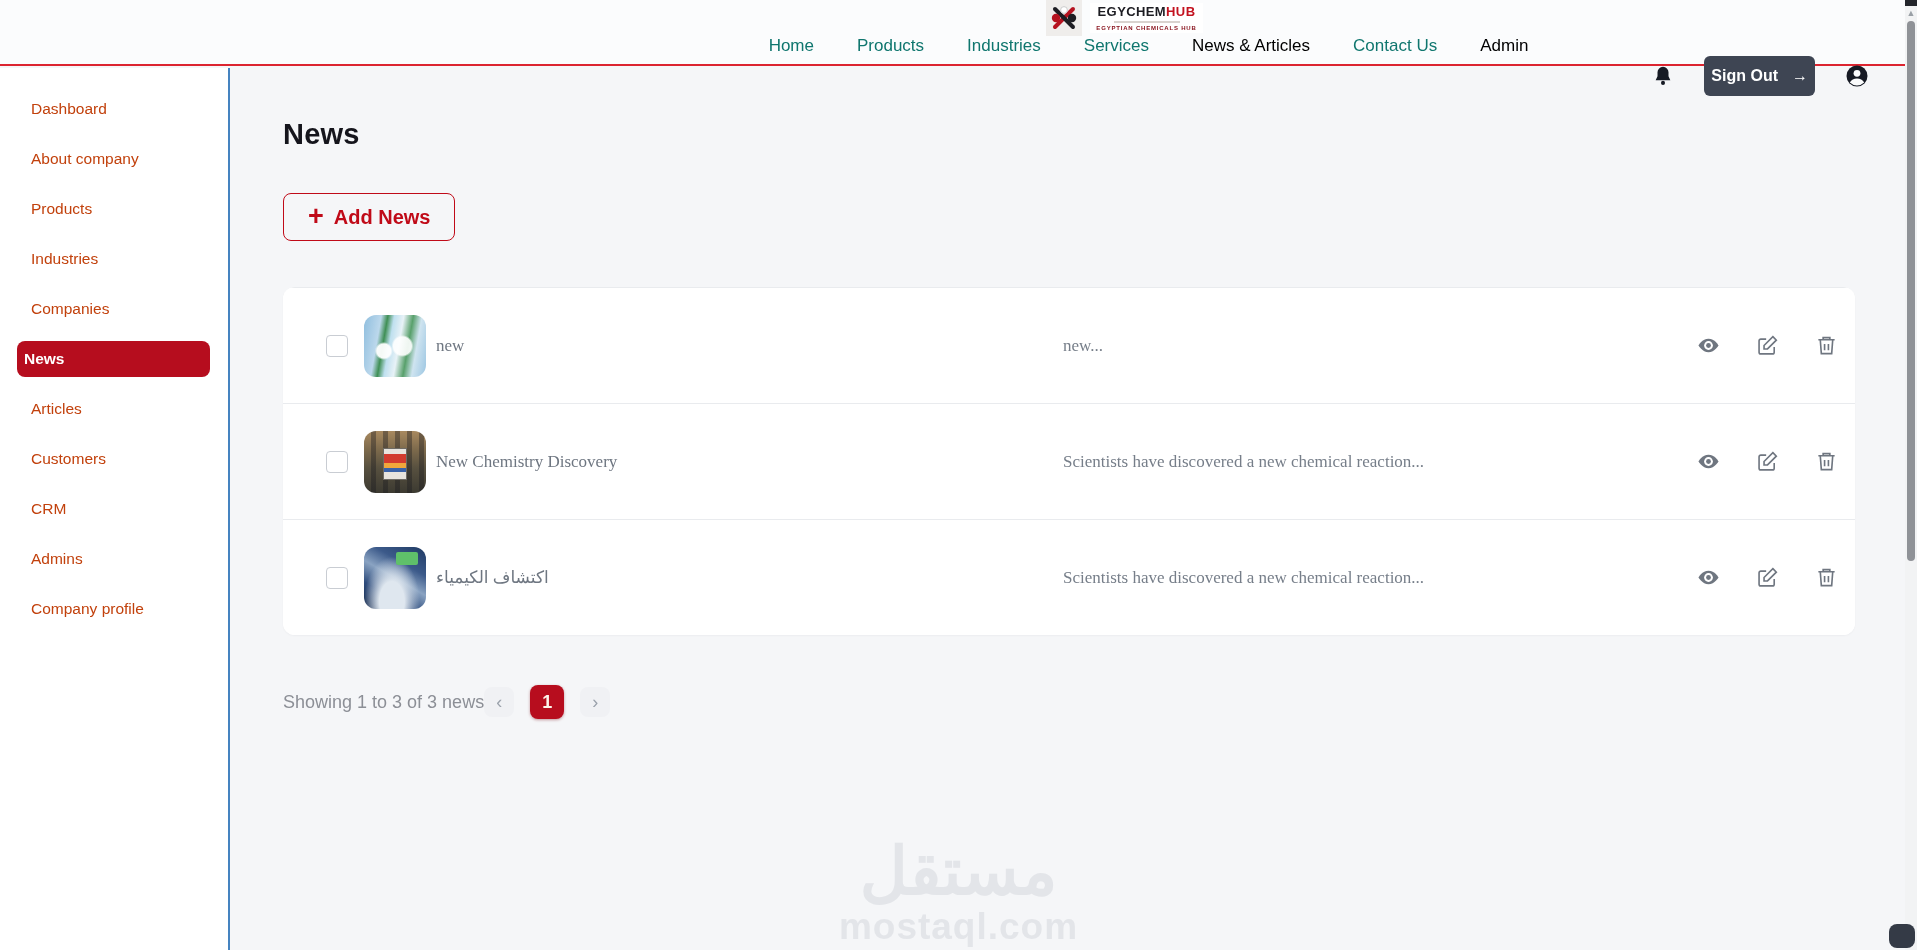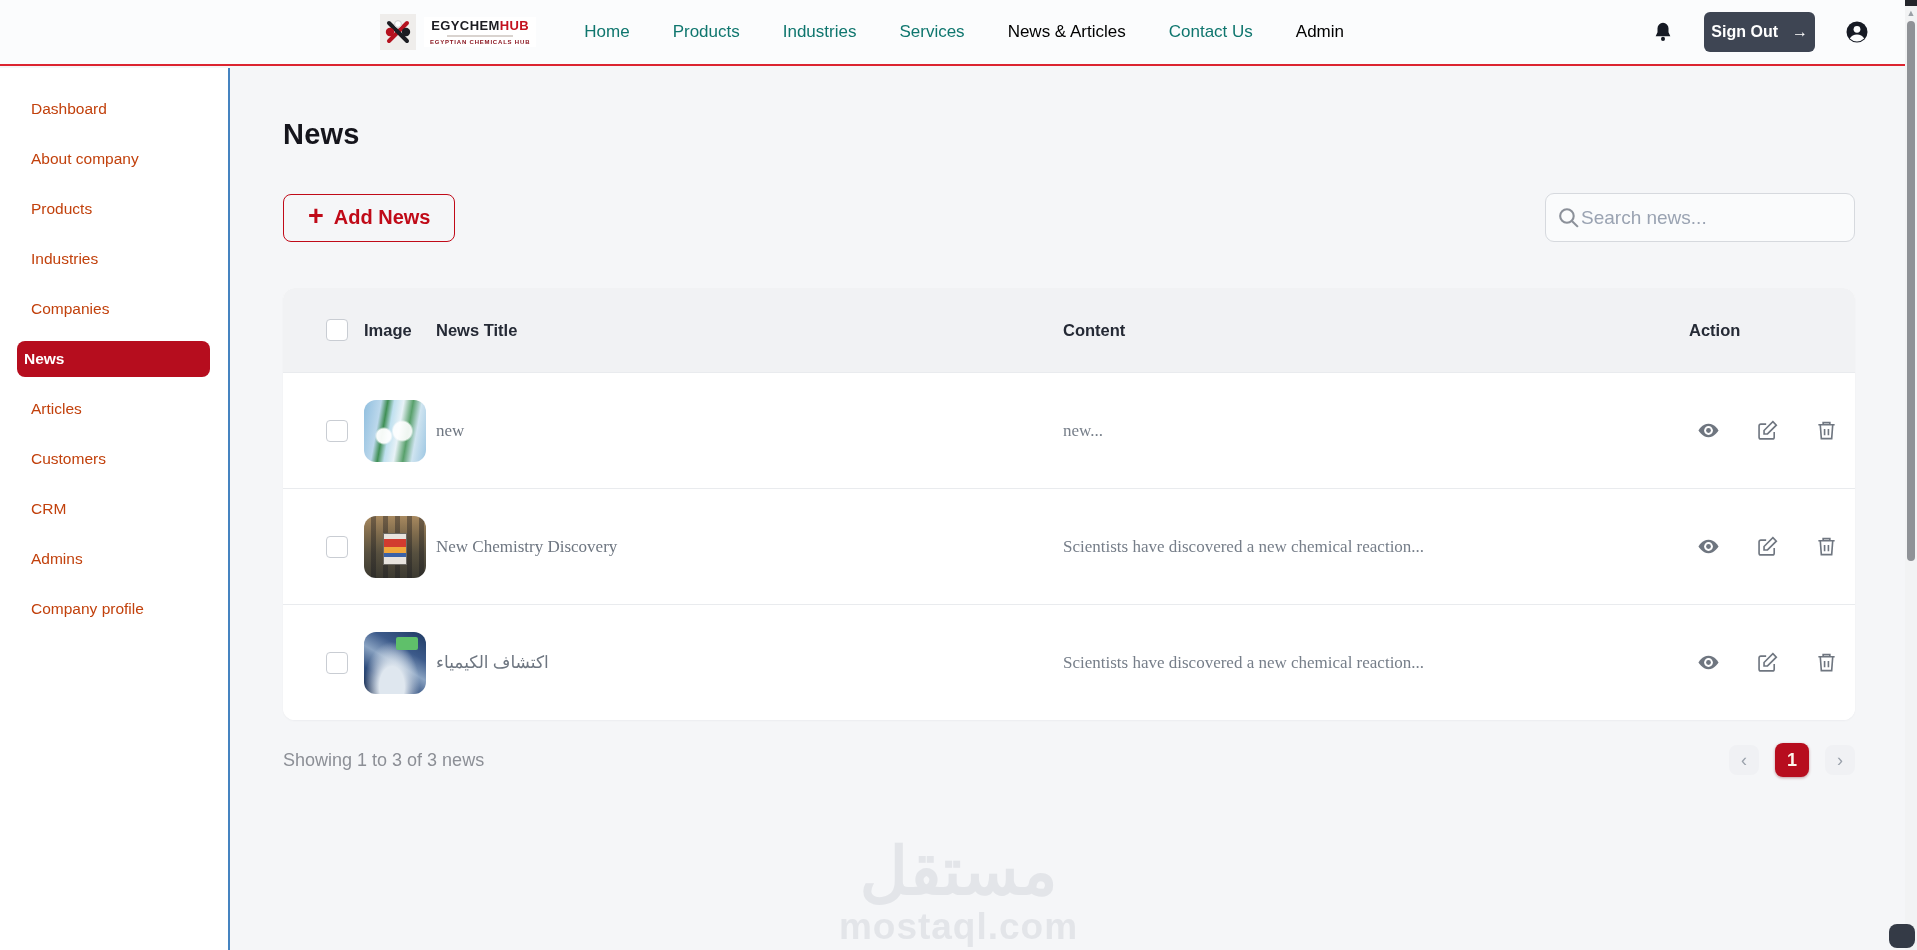--- a/index.html
+++ b/index.html
@@ -12,20 +12,21 @@
   }
 
   
   .header {
     position:absolute; top:0; left:0; width:1905px; height:66px;
     background:#fbfcfd;
     border-bottom:2px solid #dc2430;
     display:flex; align-items:center;
     padding-left:380px; padding-right:36px;
     z-index:5;
+    flex-direction:column;
   }
   .logo { display:flex; align-items:center; gap:8px; cursor:pointer; }
   .logo-mark { width:36px; height:36px; background:#efedeb; display:flex; align-items:center; justify-content:center; }
   .logo-text { display:flex; flex-direction:column; align-items:center; line-height:1.1; background:#fff; padding:2px 6px; }
   .brand-line { font-size:13px; font-weight:bold; letter-spacing:.4px; }
   .brand-black { color:#1c1c22; }
   .brand-red { color:#c3121f; }
   .brand-rule { width:66px; height:2px; background:#d9d3cf; margin:2px 0; }
   .tagline { font-size:6px; font-weight:bold; color:#8a1620; letter-spacing:.8px; }
   .nav { display:flex; align-items:center; gap:43px; margin-left:48px; }
@@ -114,21 +115,21 @@
     background:linear-gradient(180deg,#e8e4de 0 18%, #d23b2f 18% 45%, #f0a73c 45% 62%, #3a62a8 62% 76%, #e8e4de 76% 100%);
   }
   .thumb3 { background:
       radial-gradient(ellipse at 45% 88%, #dfe7ef 26%, rgba(223,231,239,0) 58%),
       linear-gradient(210deg,#1f3a63 0%,#3c5a8a 30%,#8aa3c2 50%,#2f4d7d 72%,#16294a 100%); }
   .thumb3 .sign { position:absolute; right:8px; top:5px; width:22px; height:13px; background:#5fc06a; border-radius:2px; }
   .actions { display:flex; align-items:center; padding-left:16px; gap:36px; }
   .action-ic { width:23px; height:23px; color:#6f7680; cursor:pointer; }
 
   
-  .list-footer { margin-top:23px; display:flex; justify-content:space-between; align-items:center; }
+  .list-footer { margin-top:50px; display:flex; align-items:center; }
   .showing { font-size:18px; color:#8c8f96; }
   .pager { display:flex; align-items:center; gap:16px; }
   .page-nav-btn {
     width:30px; height:30px; border:none; border-radius:8px; background:#f0f1f4;
     color:#9aa1ab; font-size:18px; cursor:pointer; line-height:1;
     display:flex; align-items:center; justify-content:center;
     font-family:"Liberation Sans", sans-serif;
   }
   .page-current {
     width:34px; height:34px; border:none; border-radius:8px; background:#b70d1e;
@@ -220,39 +221,23 @@
 </div>
 
 <div class="main">
   <h1 class="page-title">News</h1>
 
   <div class="controls">
     <button class="add-btn">
       <span class="add-plus">+</span>
       <span>Add News</span>
     </button>
-    <div class="search-box">
-      <span class="search-icon">
-        <svg viewBox="0 0 24 24" fill="none" stroke="currentColor" stroke-width="2" width="25" height="25">
-          <circle cx="10.5" cy="10.5" r="6.5"></circle>
-          <path d="M15.5 15.5 L21 21"></path>
-        </svg>
-      </span>
-      <input class="search-input" type="text" placeholder="Search news..." style="">
-    </div>
   </div>
 
   <div class="card">
-    <div class="tgrid thead">
-      <span class="cbx"></span>
-      <span>Image</span>
-      <span>News Title</span>
-      <span>Content</span>
-      <span style="padding-left:8px;">Action</span>
-    </div>
 
     <div class="tgrid trow">
       <span class="cbx"></span>
       <div class="thumb thumb1"></div>
       <span class="col-title-cell">new</span>
       <span class="col-content-cell">new...</span>
       <div class="actions">
         <span class="action-ic">
           <svg viewBox="0 0 24 24" width="23" height="23">
             <path d="M1.5 12s4-7 10.5-7 10.5 7 10.5 7-4 7-10.5 7S1.5 12 1.5 12z" fill="currentColor"></path>

